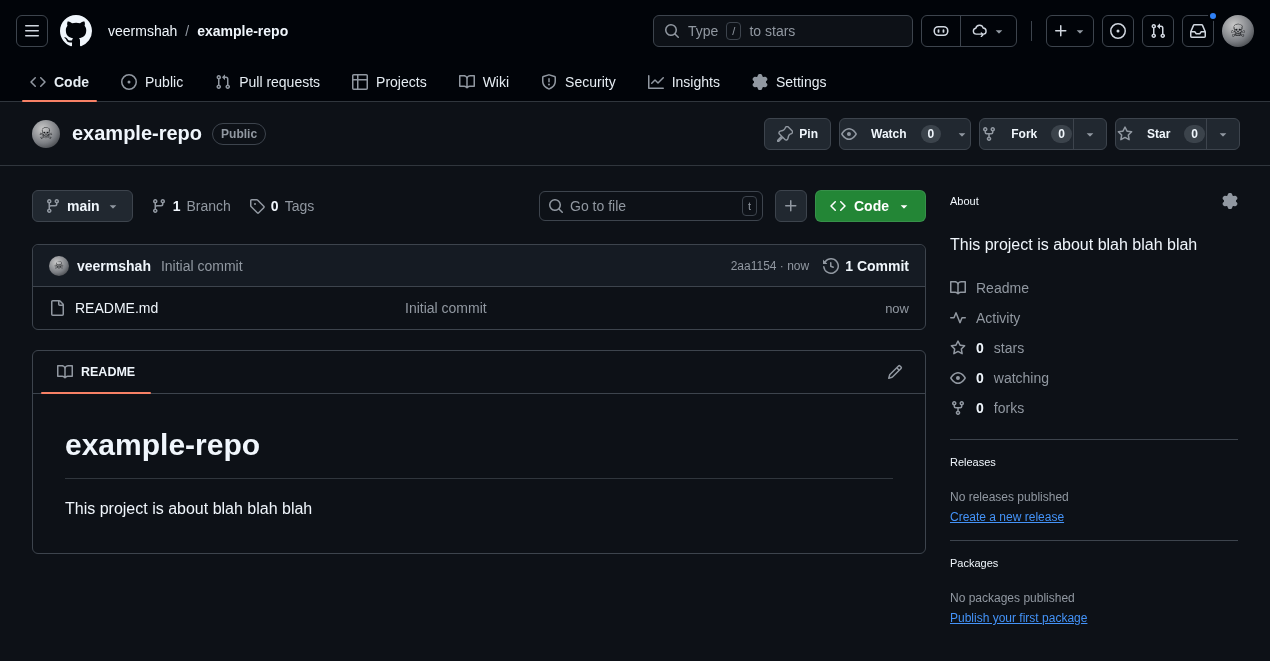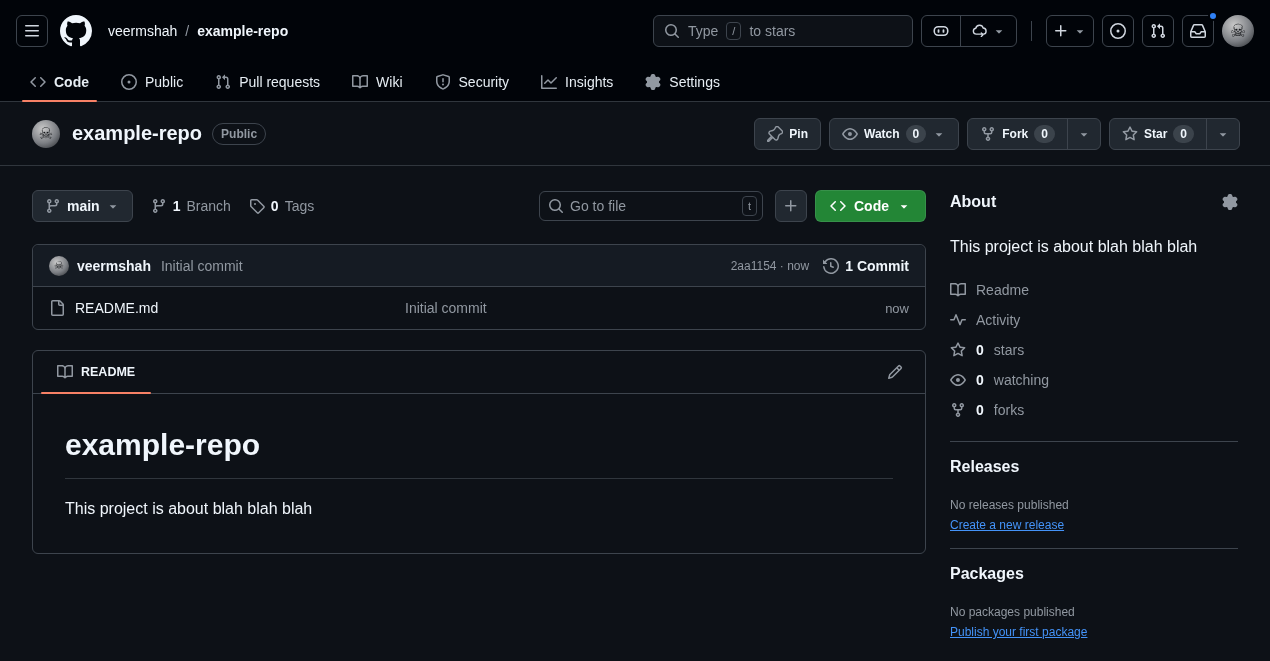--- a/index.html
+++ b/index.html
@@ -65,21 +65,21 @@
     font-size:12px; font-weight:600; line-height:20px; padding:0 8px;
   }
   .headactions { margin-left:auto; display:flex; gap:8px; }
   .btn {
     height:32px; background:#212830; border:1px solid #3d444d; border-radius:6px;
     display:flex; align-items:center; gap:6px; padding:12px 12px; font-size:12px; font-weight:700;
     color:#f0f6fc; cursor:pointer;
   }
   .btn .ic { color:#9198a1; }
   .btngroup { display:flex; height:32px; border:1px solid #3d444d; border-radius:6px; background:#212830; overflow:hidden; }
-  .btngroup .part { display:flex; align-items:center; gap:6px; padding:0 12px; font-size:12px; font-weight:700; cursor:pointer; }
+  .btngroup .part { display:flex; align-items:center; gap:14px; padding:0 1px; font-size:12px; font-weight:700; cursor:pointer; }
   .btngroup .part .ic { color:#9198a1; }
   .btngroup .caretpart { display:flex; align-items:center; padding:0 9px; border-left:1px solid #3d444d; color:#9198a1; cursor:pointer; }
   .counter {
     background:rgba(101,108,118,.4); border-radius:2em; font-size:12px; font-weight:700;
     padding:1px 7px; line-height:16px;
   }
   .caret { color:#9198a1; }
 
   
   .main { display:flex; gap:24px; padding:24px 32px 0; }
@@ -137,21 +137,21 @@
   .readmetab::after { content:""; position:absolute; left:0; right:0; bottom:-1px; height:2px; border-radius:3px; background:#f78166; }
   .editbtn { margin-left:auto; color:#9198a1; width:28px; height:28px; display:flex; align-items:center; justify-content:center; cursor:pointer; border-radius:6px; }
   .readmebody { padding:32px; }
   .readmebody h1 {
     font-size:30px; font-weight:700; line-height:1.25; padding-bottom:14px; margin-bottom:18px;
     border-bottom:1px solid #30363d;
   }
   .readmebody p { font-size:16px; line-height:1.5; }
 
   
-  .sb-title { font-size:16px; font-weight:700; }
+  .sb-title { font-size:11px; font-weight:400; }
   .abouthead { display:flex; align-items:center; justify-content:space-between; padding-top:3px; }
   .gearbtn { color:#9198a1; cursor:pointer; display:inline-flex; }
   .aboutdesc { font-size:16px; line-height:1.5; margin-top:24px; }
   .sb-list { margin-top:16px; list-style:none; }
   .sb-item { display:flex; align-items:center; gap:10px; padding:7px 0; color:#9198a1; font-size:14px; cursor:pointer; }
   .sb-item .ic { color:#9198a1; }
   .sb-item strong { color:#f0f6fc; font-weight:700; }
   .sb-divider { border:none; border-top:1px solid #3d444d; margin:16px 0; }
   .sb-section .sb-title { margin-top:1px; }
   .sb-empty { font-size:12px; color:#9198a1; margin-top:22px; }
@@ -279,20 +279,28 @@
       </span>
     <span>Public</span>
   </a>
   <a class="tab">
     <span class="ic">
         <svg width="16" height="16" viewBox="0 0 16 16" fill="currentColor">
           <path d="M1.5 3.25a2.25 2.25 0 1 1 3 2.122v5.256a2.251 2.251 0 1 1-1.5 0V5.372A2.25 2.25 0 0 1 1.5 3.25Zm5.677-.177L9.573.677A.25.25 0 0 1 10 .854V2.5h1A2.5 2.5 0 0 1 13.5 5v5.628a2.251 2.251 0 1 1-1.5 0V5a1 1 0 0 0-1-1h-1v1.646a.25.25 0 0 1-.427.177L7.177 3.427a.25.25 0 0 1 0-.354ZM3.75 2.5a.75.75 0 1 0 0 1.5.75.75 0 0 0 0-1.5Zm0 9.5a.75.75 0 1 0 0 1.5.75.75 0 0 0 0-1.5Zm8.25.75a.75.75 0 1 0 1.5 0 .75.75 0 0 0-1.5 0Z"></path>
         </svg>
       </span>
     <span>Pull requests</span>
+  </a>
+  <a class="tab">
+    <span class="ic">
+        <svg width="16" height="16" viewBox="0 0 16 16" fill="currentColor">
+          <path d="M0 1.75C0 .784.784 0 1.75 0h12.5C15.216 0 16 .784 16 1.75v12.5A1.75 1.75 0 0 1 14.25 16H1.75A1.75 1.75 0 0 1 0 14.25ZM6.5 6.5v8h7.75a.25.25 0 0 0 .25-.25V6.5Zm8-1.5V1.75a.25.25 0 0 0-.25-.25H6.5V5Zm-13 1.5v7.75c0 .138.112.25.25.25H5v-8Zm0-1.5H5V1.5H1.75a.25.25 0 0 0-.25.25Z"></path>
+        </svg>
+      </span>
+    <span>Projects</span>
   </a>
   <a class="tab">
     <span class="ic">
         <svg width="16" height="16" viewBox="0 0 16 16" fill="currentColor">
           <path d="M0 1.75A.75.75 0 0 1 .75 1h4.253c1.227 0 2.317.59 3 1.501A3.743 3.743 0 0 1 11.006 1h4.245a.75.75 0 0 1 .75.75v10.5a.75.75 0 0 1-.75.75h-4.507a2.25 2.25 0 0 0-1.591.659l-.622.621a.75.75 0 0 1-1.06 0l-.622-.621A2.25 2.25 0 0 0 5.258 13H.75a.75.75 0 0 1-.75-.75Zm7.251 10.324.004-5.073-.002-2.253A2.25 2.25 0 0 0 5.003 2.5H1.5v9h3.757a3.75 3.75 0 0 1 1.994.574ZM8.755 4.75l-.004 7.322a3.752 3.752 0 0 1 1.992-.572H14.5v-9h-3.495a2.25 2.25 0 0 0-2.25 2.25Z"></path>
         </svg>
       </span>
     <span>Wiki</span>
   </a>
   <a class="tab">

